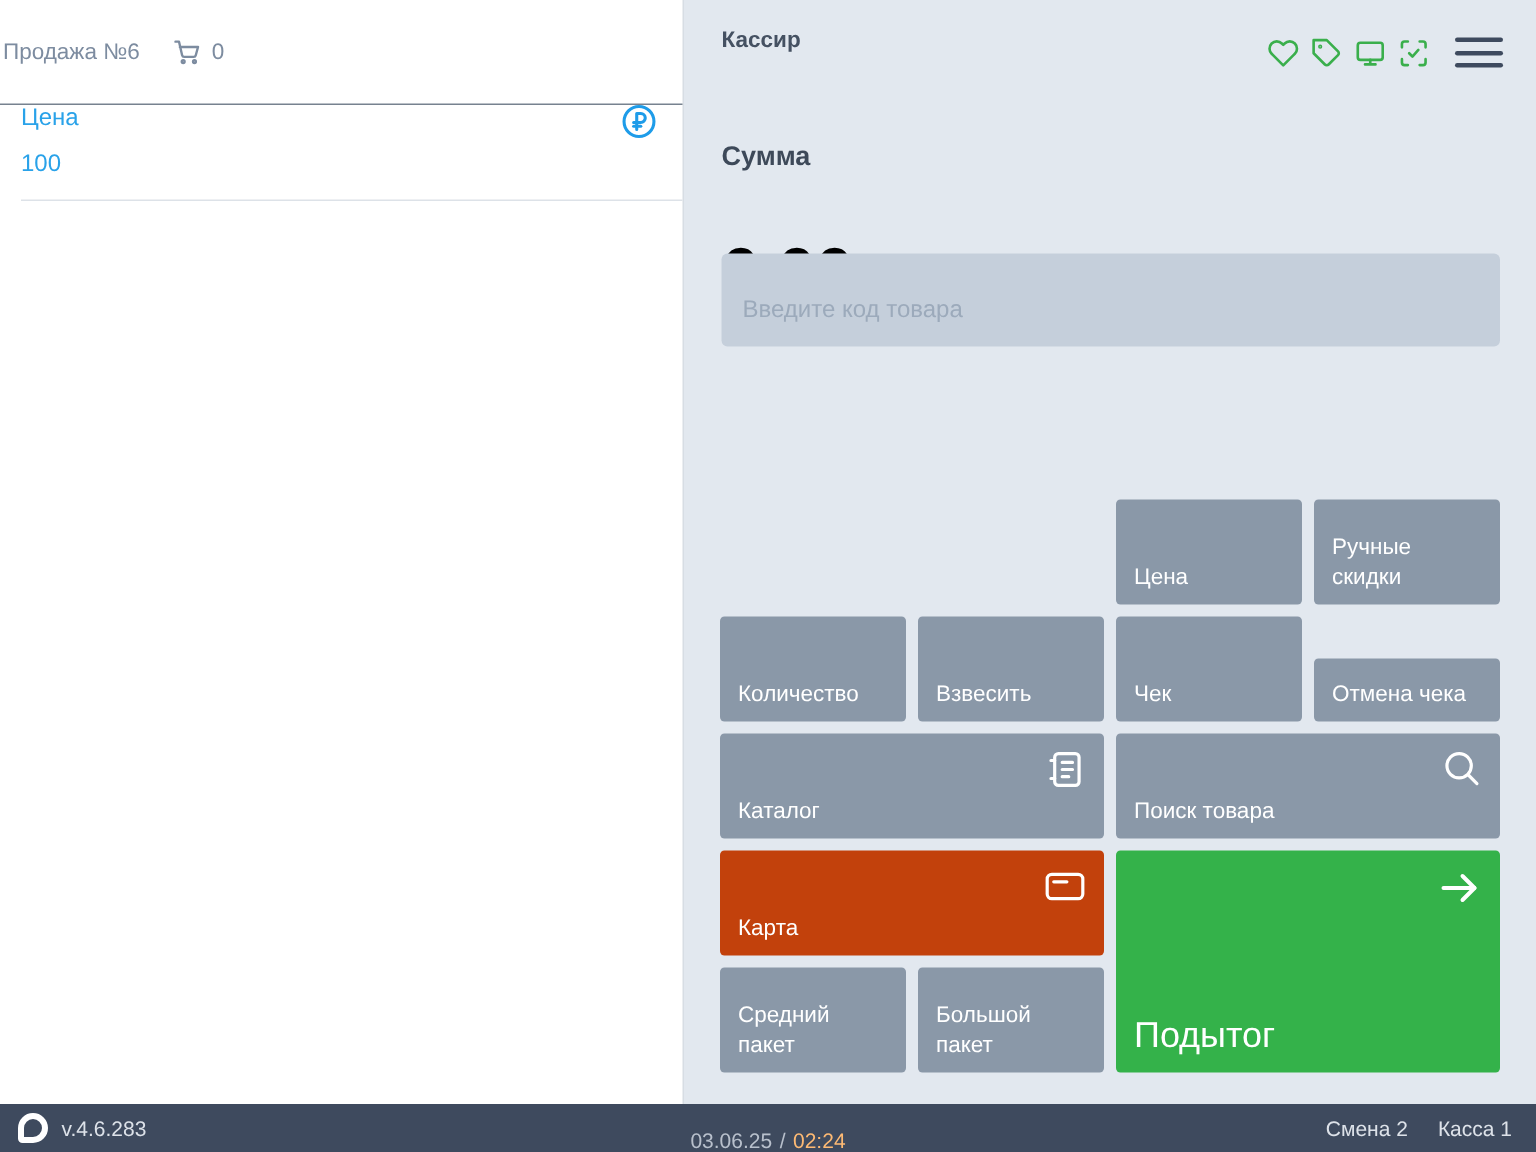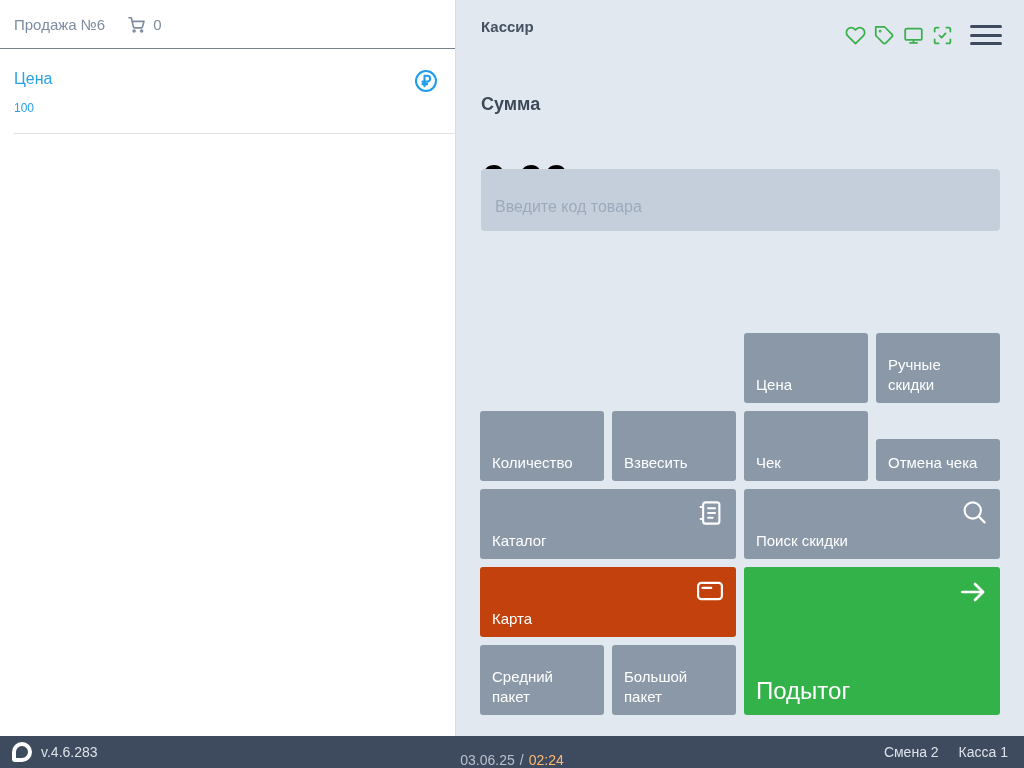--- a/index.html
+++ b/index.html
@@ -8,38 +8,38 @@
     font-family:"Liberation Sans","DejaVu Sans",sans-serif;
     background:#e2e8ef;
     -webkit-font-smoothing:antialiased;
   }
   
   .left-panel{
     position:absolute;left:0;top:0;width:455px;height:736px;
     background:#ffffff;border-right:1px solid #d7dde4;
   }
   .lp-header{
-    position:absolute;left:0;top:0;right:0;height:49px;
+    position:absolute;left:0;top:0;right:0;height:70px;
     border-bottom:1px solid #77828f;
-    display:flex;align-items:center;padding:0 14px;box-sizing:border-box;
+    display:flex;align-items:center;padding:0 2px;box-sizing:border-box;
   }
   .sale-title{color:#7d8ca0;font-size:15px;}
   .cart-group{display:flex;align-items:center;margin-left:22px;gap:7px;}
   .cart-group svg{display:block;}
   .cart-count{color:#7d8ca0;font-size:15px;}
   .lp-item{
     position:absolute;left:0;top:58px;right:0;height:76px;
     padding:12px 14px 0 14px;box-sizing:border-box;
   }
   .lp-item:after{
     content:"";position:absolute;left:14px;right:0;bottom:0;
     border-bottom:1px solid #dde2e8;
   }
   .lp-item-label{color:#29a2e9;font-size:16px;display:block;}
-  .lp-item-value{color:#29a2e9;font-size:12px;display:block;margin-top:13px;}
+  .lp-item-value{color:#29a2e9;font-size:16px;display:block;margin-top:13px;}
   .ruble-badge{position:absolute;right:16px;top:10px;}
   
   .right-panel{
     position:absolute;left:456px;top:0;width:568px;height:736px;
     background:#e2e8ef;
   }
   .cashier{position:absolute;left:25px;top:18px;color:#455162;font-size:15px;font-weight:bold;}
   .hdr-icons{position:absolute;right:22px;top:24px;display:flex;align-items:center;gap:7px;}
   .hdr-icons .ic{width:22px;height:22px;display:flex;align-items:center;justify-content:center;}
   .menu-btn{margin-left:10px;width:32px;height:22px;display:flex;flex-direction:column;justify-content:space-between;padding:1px 0;box-sizing:border-box;cursor:pointer;}
@@ -200,21 +200,21 @@
       </span>
       <span>Каталог</span>
     </div>
     <div class="btn b-search">
       <span class="btn-icon">
         <svg width="30" height="30" viewBox="0 0 24 24" fill="none" stroke="#ffffff" stroke-width="1.7" stroke-linecap="round" stroke-linejoin="round">
           <circle cx="11" cy="10" r="6.5"></circle>
           <path d="M15.8 14.8l4.7 4.7"></path>
         </svg>
       </span>
-      <span>Поиск скидки</span>
+      <span>Поиск товара</span>
     </div>
     <div class="btn b-card">
       <span class="btn-icon">
         <svg width="30" height="30" viewBox="0 0 24 24" fill="none" stroke="#ffffff" stroke-width="1.7" stroke-linecap="round" stroke-linejoin="round">
           <rect x="2.5" y="5.5" width="19" height="13" rx="2.5"></rect>
           <path d="M6 9.5h7"></path>
         </svg>
       </span>
       <span>Карта</span>
     </div>

